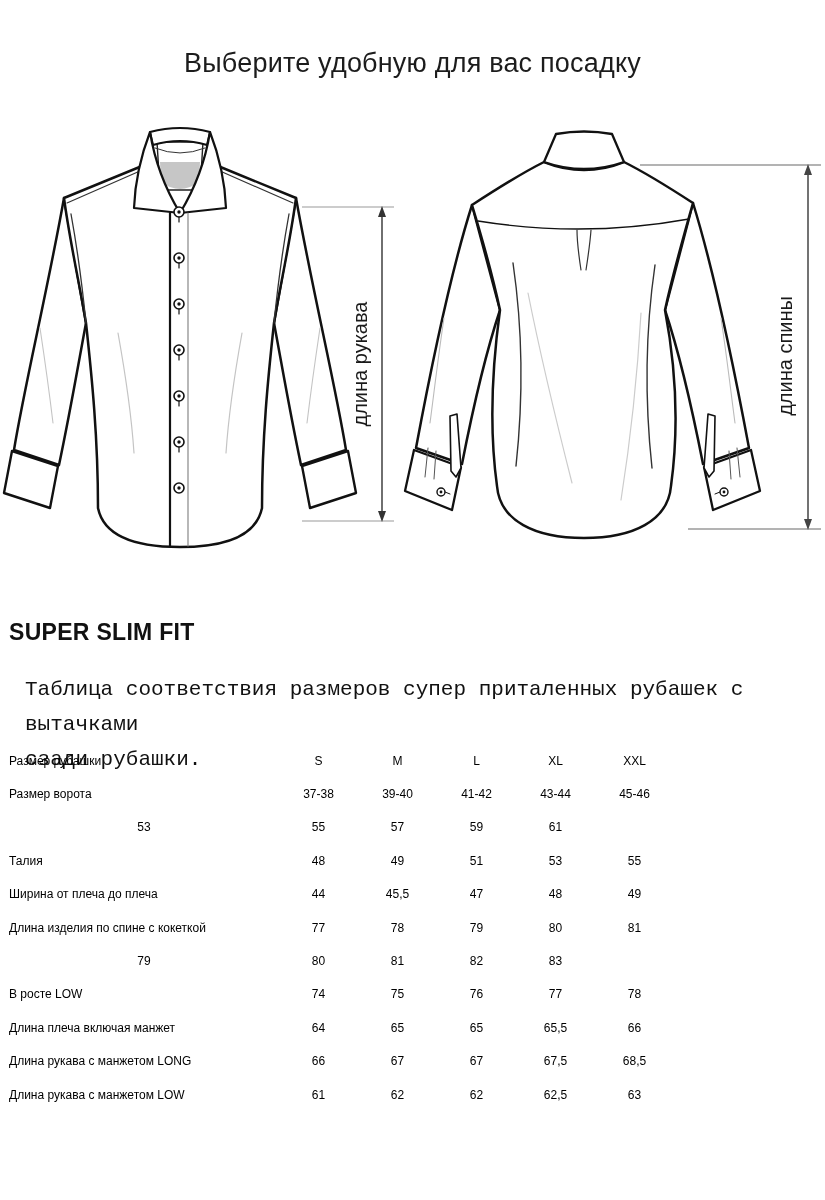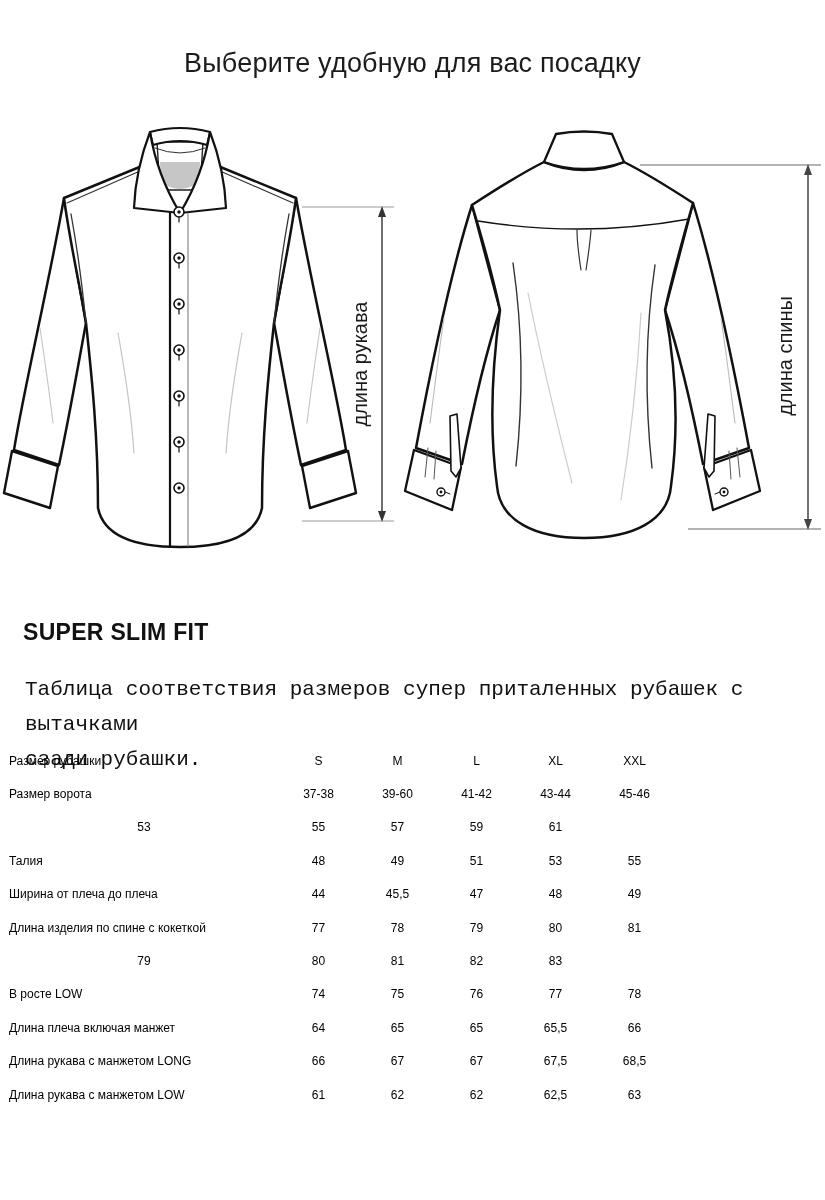--- a/index.html
+++ b/index.html
@@ -13,21 +13,21 @@
   }
   .title{
     position:absolute;top:48px;left:0;width:825px;
     text-align:center;
     font-size:27px;font-weight:400;color:#1c1c1c;
     margin:0;letter-spacing:0.2px;
   }
   .diagram{position:absolute;top:118px;left:0;width:825px;height:462px;}
   .dim-label{font-family:"Liberation Sans",sans-serif;}
   .fit-heading{
-    position:absolute;top:619px;left:23px;margin:0;
+    position:absolute;top:619px;left:9px;margin:0;
     font-size:23px;font-weight:700;color:#111;letter-spacing:0.3px;
   }
   .fit-desc{
     position:absolute;top:656px;left:9px;margin:16px;width:800px;
     font-size:21px;line-height:35px;color:#111;
     white-space:pre-line;
     font-family:Liberation Mono, monospace;
   }
   .size-table{
     position:absolute;top:744px;left:9px;width:700px;
@@ -181,21 +181,21 @@
       <div class="tval">S</div>
       <div class="tval">M</div>
       <div class="tval">L</div>
       <div class="tval">XL</div>
       <div class="tval">XXL</div>
     </div>
     <div>
         <div class="trow">
           <div class="tlabel">Размер ворота</div>
           <div class="tval">37-38</div>
-          <div class="tval">39-60</div>
+          <div class="tval">39-40</div>
           <div class="tval">41-42</div>
           <div class="tval">43-44</div>
           <div class="tval">45-46</div>
         </div>
         <div class="trow">
           <div class="tval">53</div>
           <div class="tval">55</div>
           <div class="tval">57</div>
           <div class="tval">59</div>
           <div class="tval">61</div>

